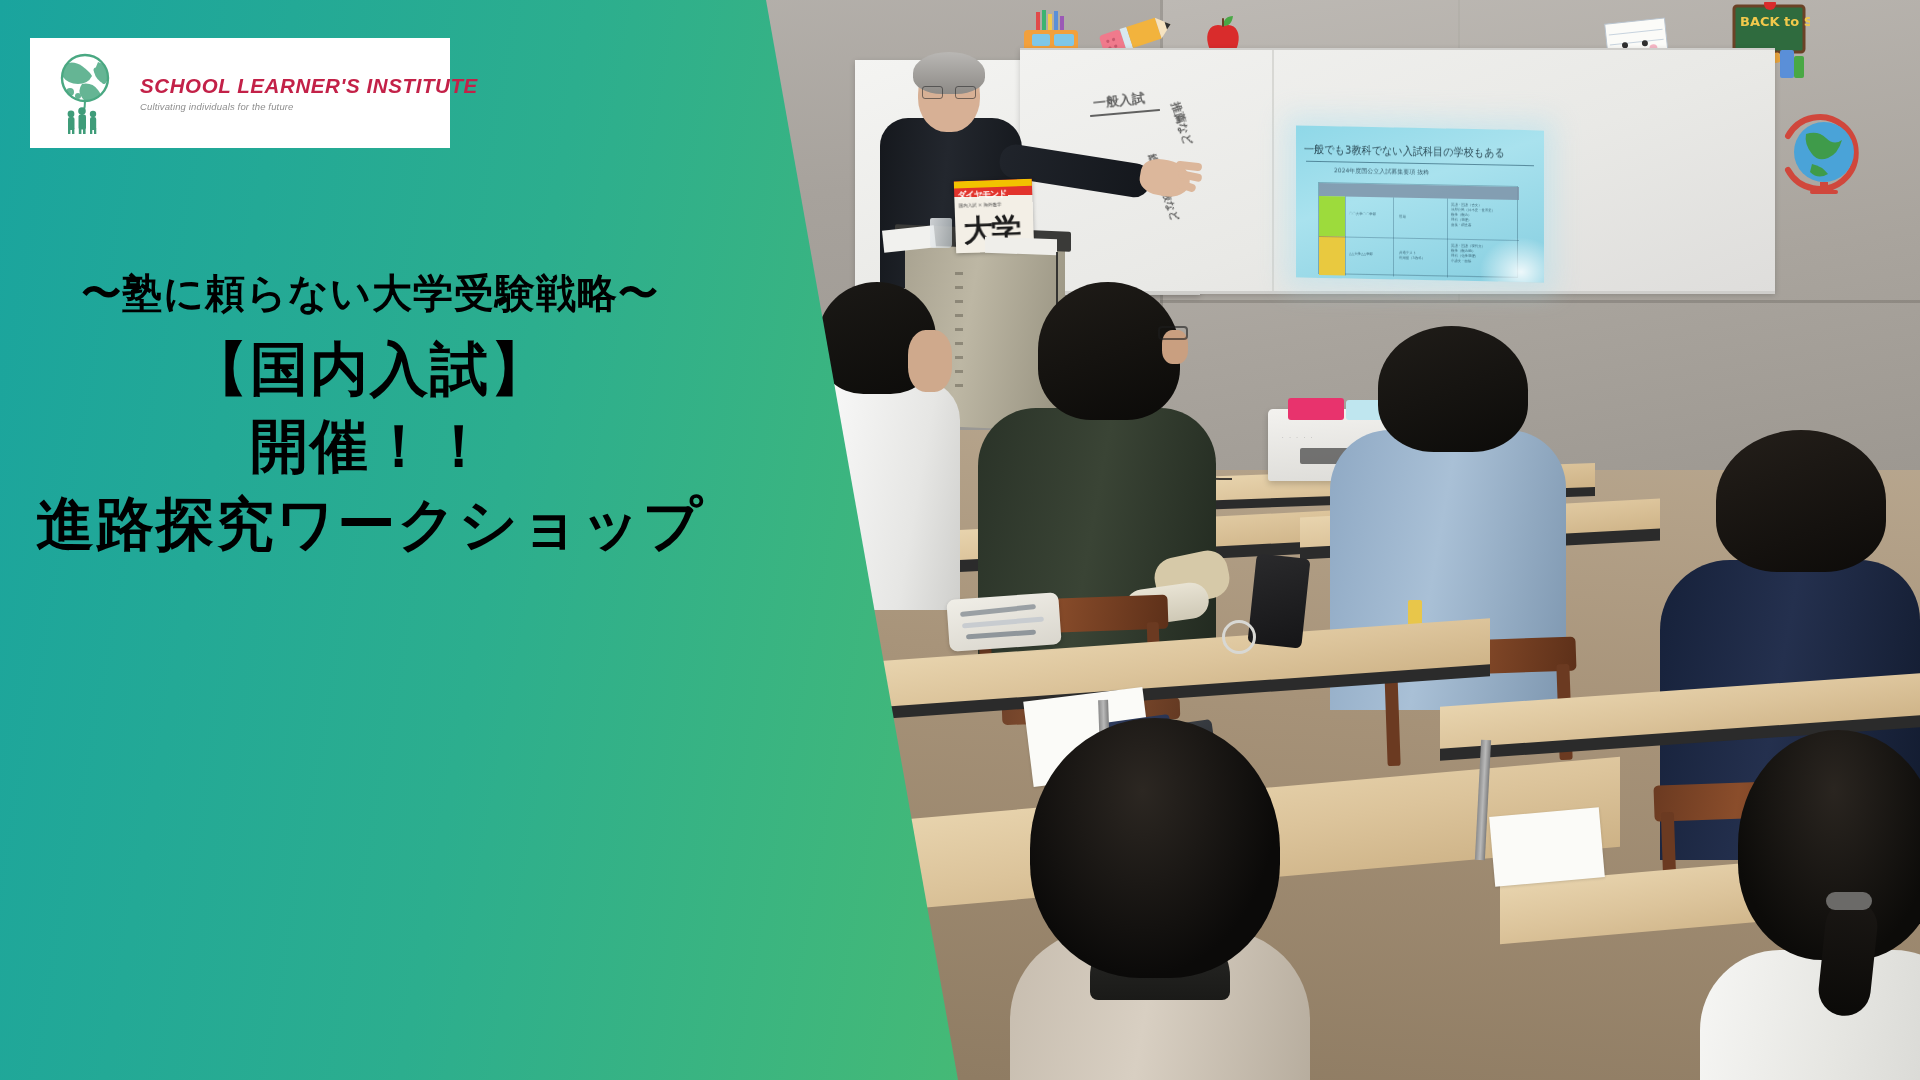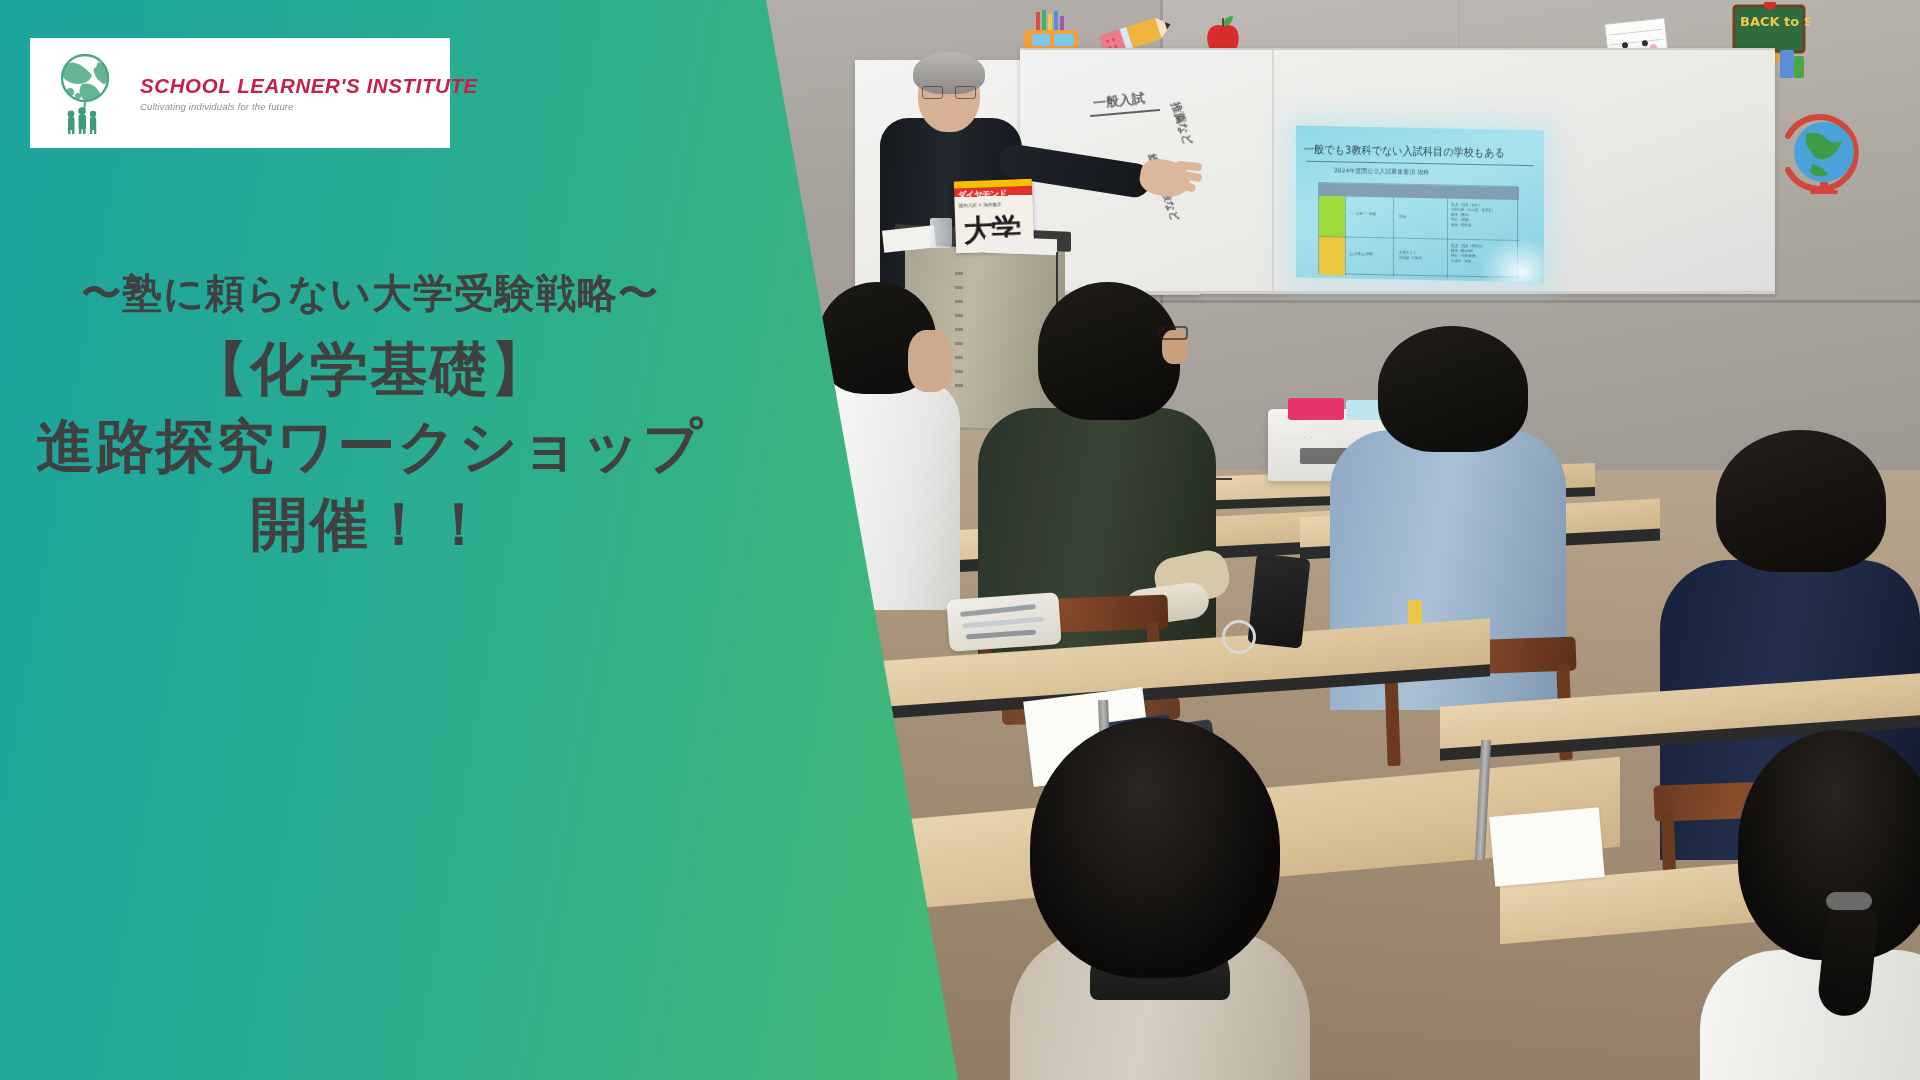--- a/index.html
+++ b/index.html
@@ -330,21 +330,21 @@
   }
   .logo-tag{
     font-family:"Liberation Sans", sans-serif;
     font-style:italic; font-size:9.5px; color:#8e8e8e;
     letter-spacing:.15px; margin-top:3px; white-space:nowrap;
   }
 
   
   #headline{
     position:absolute; left:0; top:268px; width:740px;
-    text-align:center; color:#404040;
+    text-align:center; color:#000000;
     font-family:"DejaVu Sans", sans-serif;
   }
   .h-sub{
     font-size:40px; font-weight:700; letter-spacing:1px;
     line-height:1.25; white-space:nowrap;
   }
   .h-main{
     font-size:58px; font-weight:700; letter-spacing:2px;
     line-height:1.30; margin-top:14px; white-space:nowrap;
   }
@@ -632,18 +632,18 @@
       </g>
     </svg>
     <div class="logo-text">
       <div class="logo-title">SCHOOL LEARNER'S INSTITUTE</div>
       <div class="logo-tag">Cultivating individuals for the future</div>
     </div>
   </div>
 
   <div id="headline">
     <div class="h-sub">〜塾に頼らない大学受験戦略〜</div>
-    <div class="h-main">【化学基礎】</div>
+    <div class="h-main">【国内入試】</div>
+    <div class="h-main" style="margin-top:2px;">開催！！</div>
     <div class="h-main" style="margin-top:2px;">進路探究ワークショップ</div>
-    <div class="h-main" style="margin-top:2px;">開催！！</div>
   </div>
 
 </div>
 
 </body></html>

